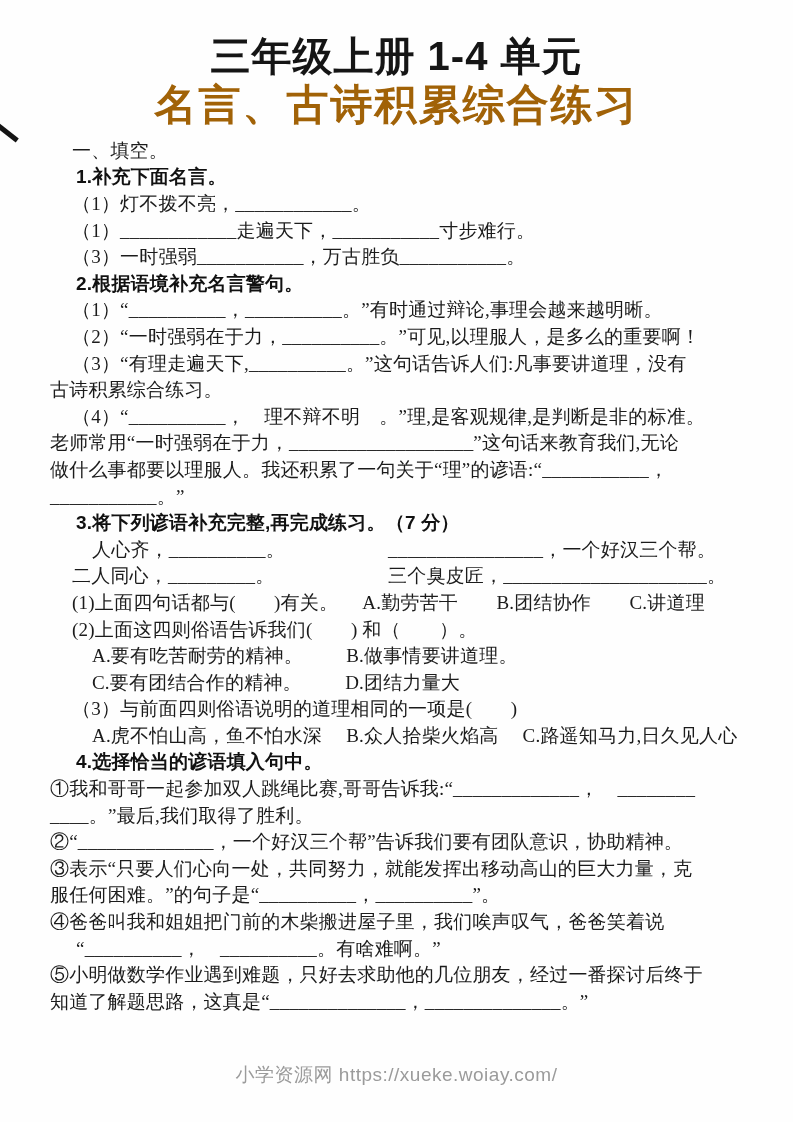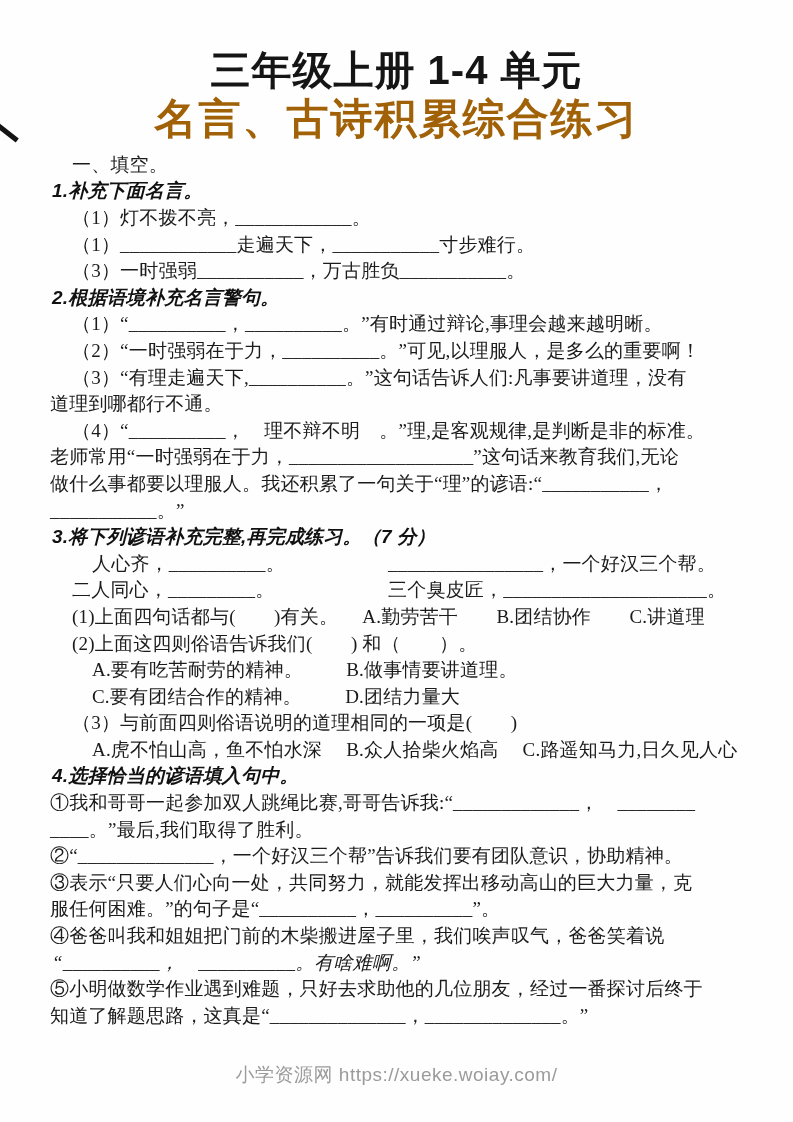--- a/index.html
+++ b/index.html
@@ -5,42 +5,42 @@
   html,body{margin:0;padding:0;background:#e8e8e8;}
   .page{
     position:relative;
     width:793px;height:1122px;
     margin:0 auto;
     background:#fefefe;
     color:#1b1b1b;
     font-family:"Liberation Serif","DejaVu Serif",serif;
     overflow:hidden;
   }
-  .titles{padding-top:48px;text-align:center;line-height:1.12;}
+  .titles{padding-top:34px;text-align:center;line-height:1.12;}
   .title-1{
     font-size:40px;font-weight:700;
     font-family:"Liberation Sans","DejaVu Sans",sans-serif;
     letter-spacing:1px;color:#151515;
   }
   .title-2{
     font-size:42px;font-weight:900;
     font-family:"Liberation Sans","DejaVu Sans",sans-serif;
     letter-spacing:2px;color:#a16207;
     margin-top:2px;
   }
   .content{margin-top:10px;}
   .line{
     font-size:19px;
     line-height:26.6px;
     height:26.6px;
     white-space:pre;
     letter-spacing:0.2px;
   }
   .ind-a{margin-left:50px;}
-  .ind-b{margin-left:52px;font-style:italic;}
+  .ind-b{margin-left:76px;}
   .ind-c{margin-left:72px;}
   .ind-d{margin-left:92px;}
   .bold{
     font-weight:700;
     font-family:"Liberation Sans","DejaVu Sans",sans-serif;
     font-size:19px;
     color:#111;
   }
   .col-left{display:inline-block;}
   .ind-d .col-left{width:296px;}
@@ -72,21 +72,21 @@
   <div class="content">
       <div class="line ind-c">一、填空。</div>
       <div class="line ind-b bold">1.补充下面名言。</div>
       <div class="line ind-c">（1）灯不拨不亮，____________。</div>
       <div class="line ind-c">（1）____________走遍天下，___________寸步难行。</div>
       <div class="line ind-c">（3）一时强弱___________，万古胜负___________。</div>
       <div class="line ind-b bold">2.根据语境补充名言警句。</div>
       <div class="line ind-c">（1）“__________，__________。”有时通过辩论,事理会越来越明晰。</div>
       <div class="line ind-c">（2）“一时强弱在于力，__________。”可见,以理服人，是多么的重要啊！</div>
       <div class="line ind-c">（3）“有理走遍天下,__________。”这句话告诉人们:凡事要讲道理，没有</div>
-      <div class="line ind-a">道理到哪都行不通。</div>
+      <div class="line ind-a">古诗积累综合练习。</div>
       <div class="line ind-c">（4）“__________，　理不辩不明　。”理,是客观规律,是判断是非的标准。</div>
       <div class="line ind-a">老师常用“一时强弱在于力，___________________”这句话来教育我们,无论</div>
       <div class="line ind-a">做什么事都要以理服人。我还积累了一句关于“理”的谚语:“___________，</div>
       <div class="line ind-a">___________。”</div>
       <div class="line ind-b bold">3.将下列谚语补充完整,再完成练习。（7 分）</div>
       <div class="line ind-d"><span class="col-left">人心齐，__________。</span><span class="col-right">________________，一个好汉三个帮。</span></div>
       <div class="line ind-c"><span class="col-left">二人同心，_________。</span><span class="col-right">三个臭皮匠，_____________________。</span></div>
       <div class="line ind-c">(1)上面四句话都与(　　)有关。　 A.勤劳苦干　　B.团结协作　　C.讲道理</div>
       <div class="line ind-c">(2)上面这四则俗语告诉我们(　　) 和（　　）。</div>
       <div class="line ind-d">A.要有吃苦耐劳的精神。　　 B.做事情要讲道理。</div>

